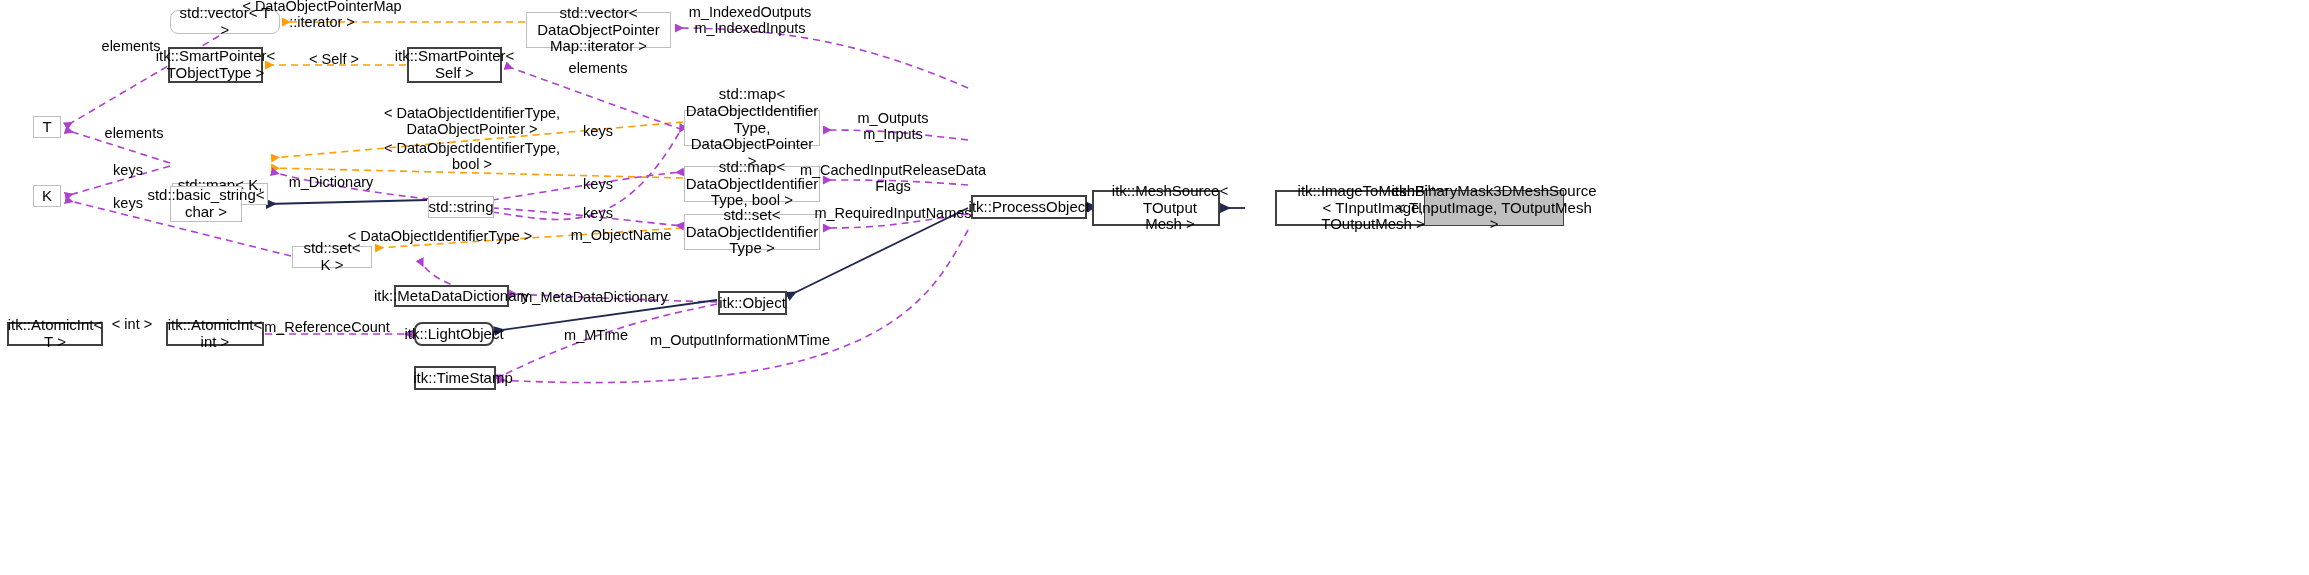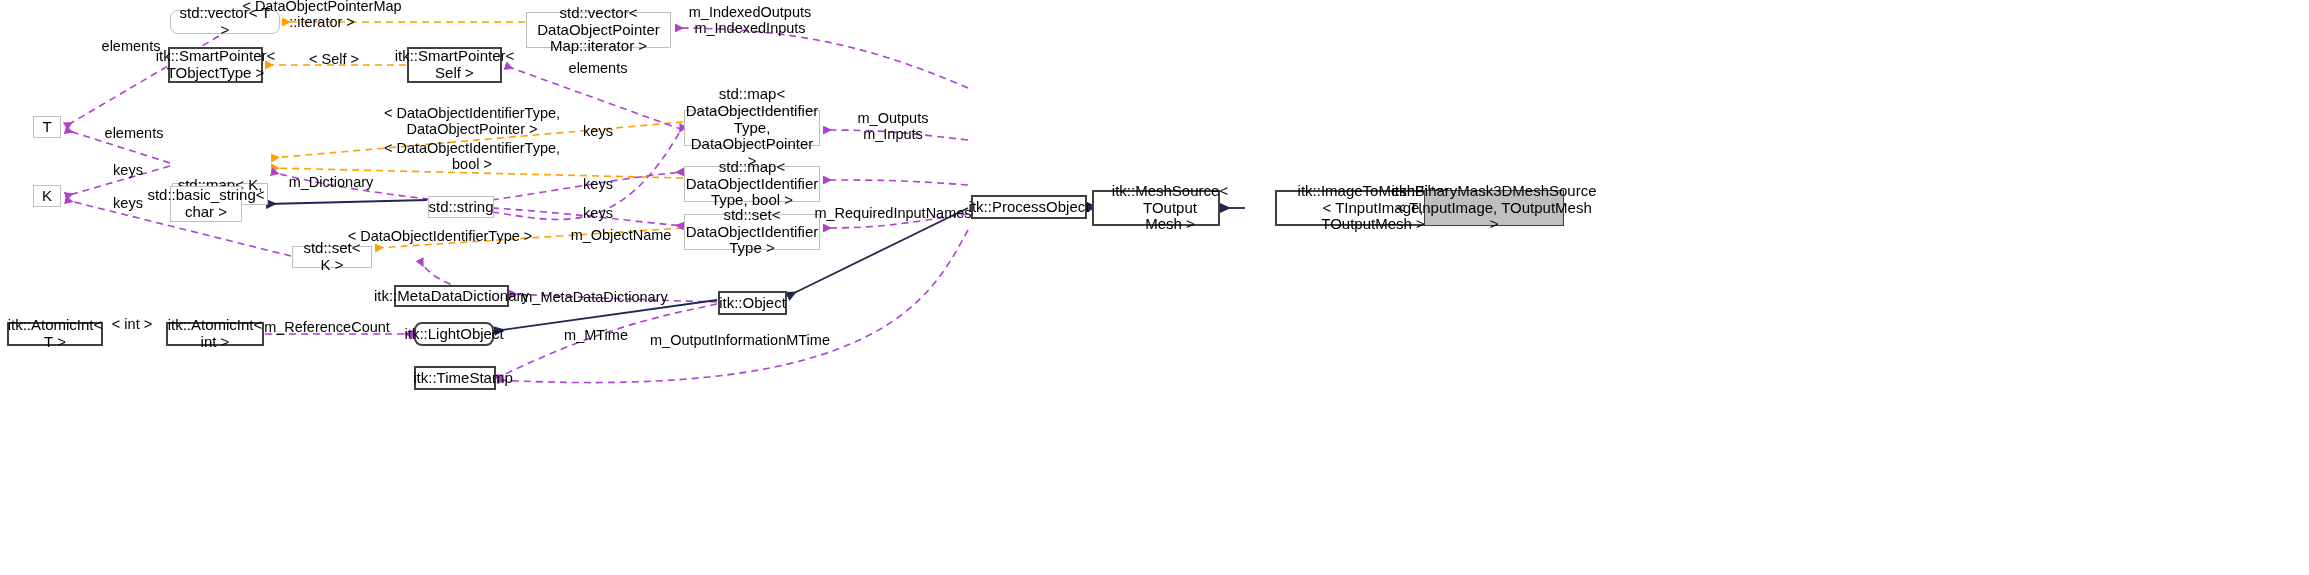--- a/index.html
+++ b/index.html
@@ -166,20 +166,22 @@
   <div class="edge-label" style="left:472px;top:121px;">&lt; DataObjectIdentifierType,
 DataObjectPointer &gt;</div>
   <div class="edge-label" style="left:134px;top:133px;">elements</div>
   <div class="edge-label" style="left:893px;top:126px;">m_Outputs
 m_Inputs</div>
   <div class="edge-label" style="left:598px;top:131px;">keys</div>
   <div class="edge-label" style="left:472px;top:156px;">&lt; DataObjectIdentifierType,
 bool &gt;</div>
   <div class="edge-label" style="left:128px;top:170px;">keys</div>
   <div class="edge-label" style="left:331px;top:182px;text-align:center;">m_Dictionary</div>
+  <div class="edge-label" style="left:893px;top:178px;">m_CachedInputReleaseData
+Flags</div>
   <div class="edge-label" style="left:598px;top:184px;">keys</div>
   <div class="edge-label" style="left:128px;top:203px;">keys</div>
   <div class="edge-label" style="left:893px;top:213px;">m_RequiredInputNames</div>
   <div class="edge-label" style="left:598px;top:213px;">keys</div>
   <div class="edge-label" style="left:440px;top:236px;">&lt; DataObjectIdentifierType &gt;</div>
   <div class="edge-label" style="left:621px;top:235px;">m_ObjectName</div>
   <div class="edge-label" style="left:594px;top:297px;">m_MetaDataDictionary</div>
   <div class="edge-label" style="left:132px;top:324px;">&lt; int &gt;</div>
   <div class="edge-label" style="left:327px;top:327px;">m_ReferenceCount</div>
   <div class="edge-label" style="left:596px;top:335px;">m_MTime</div>

